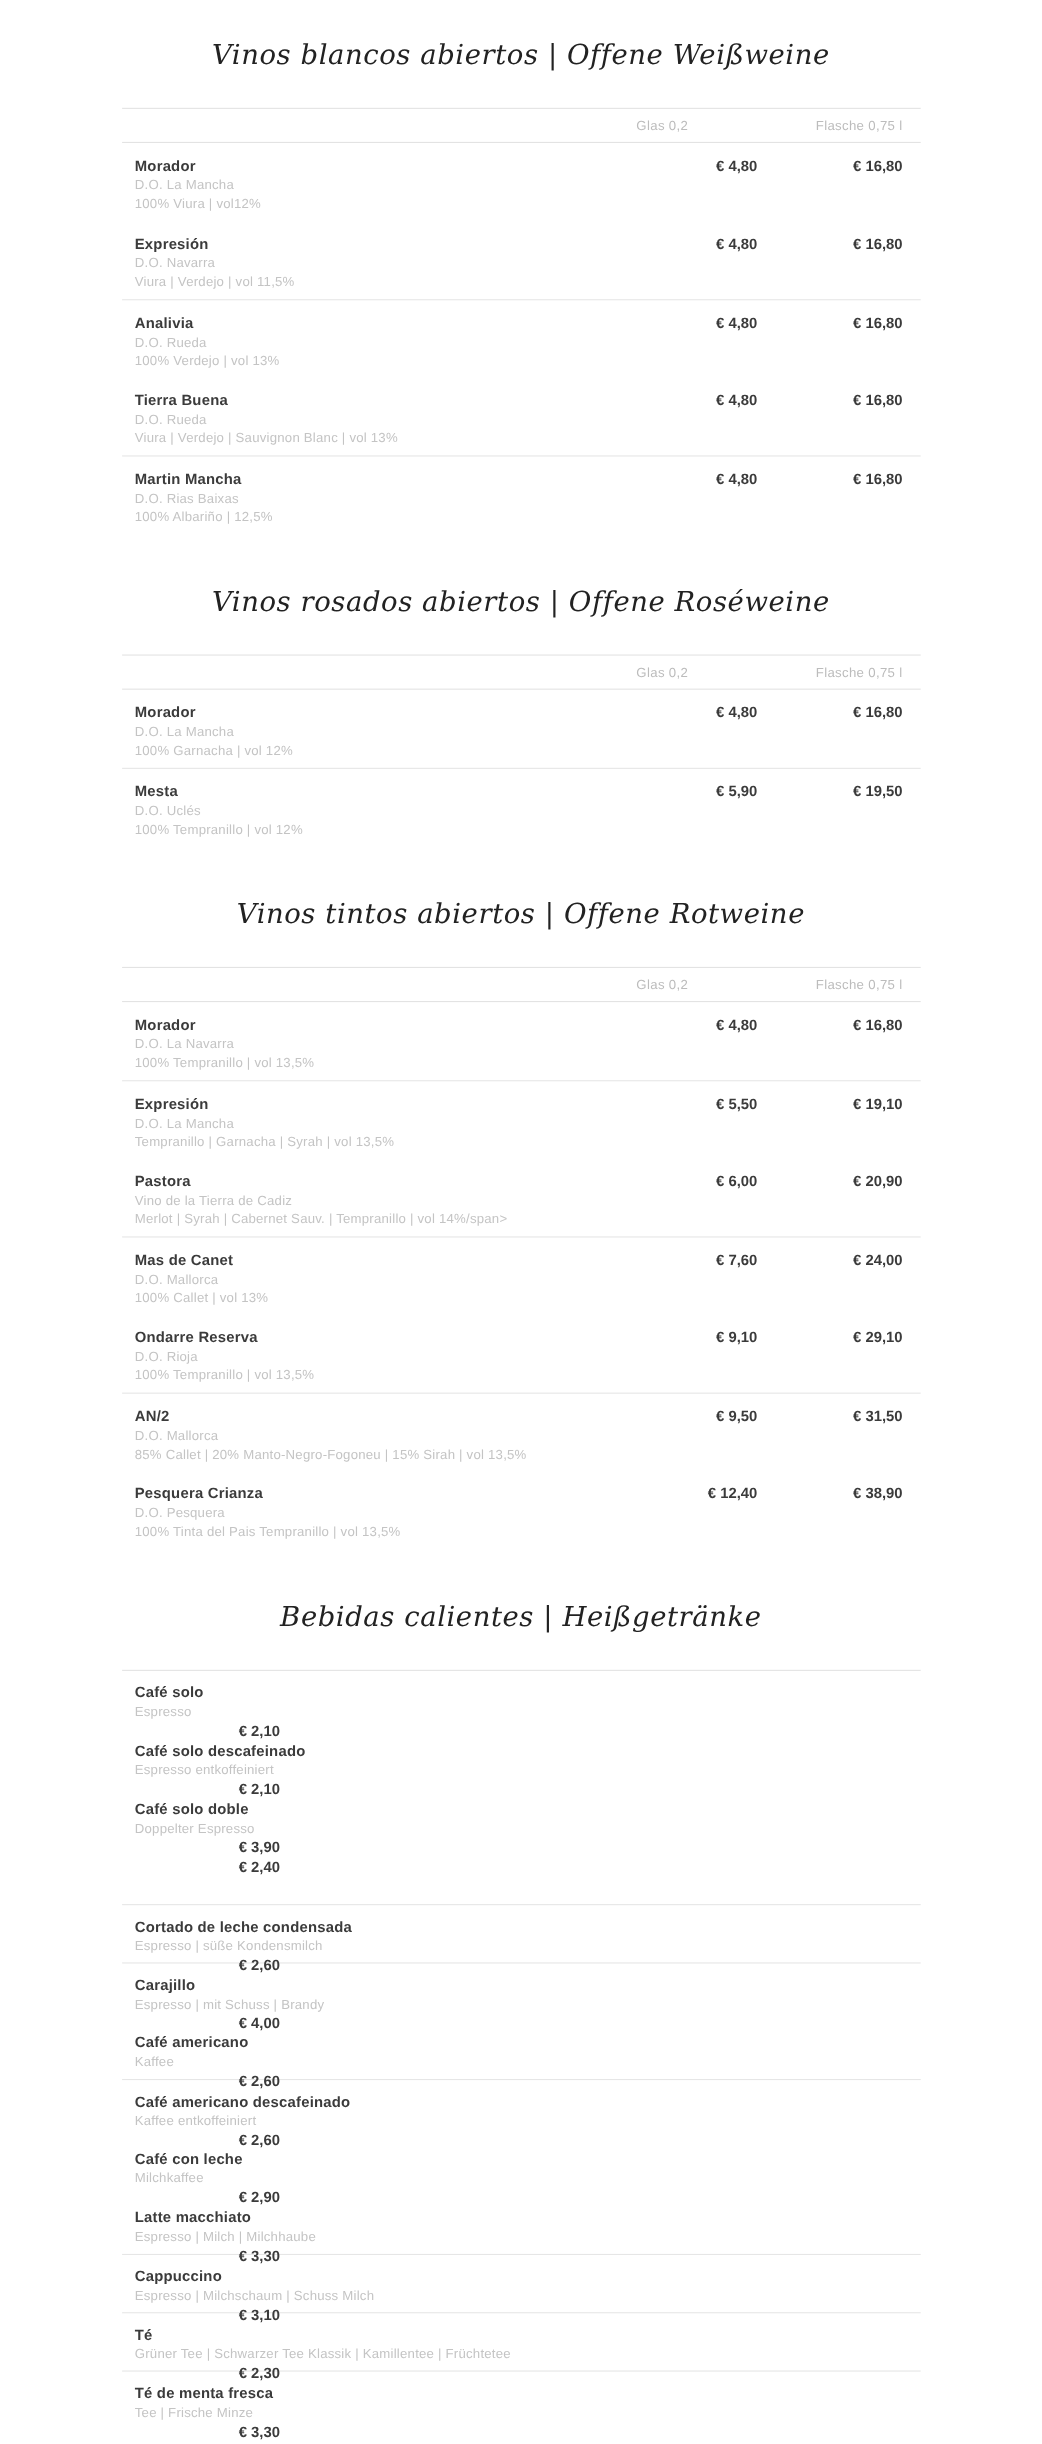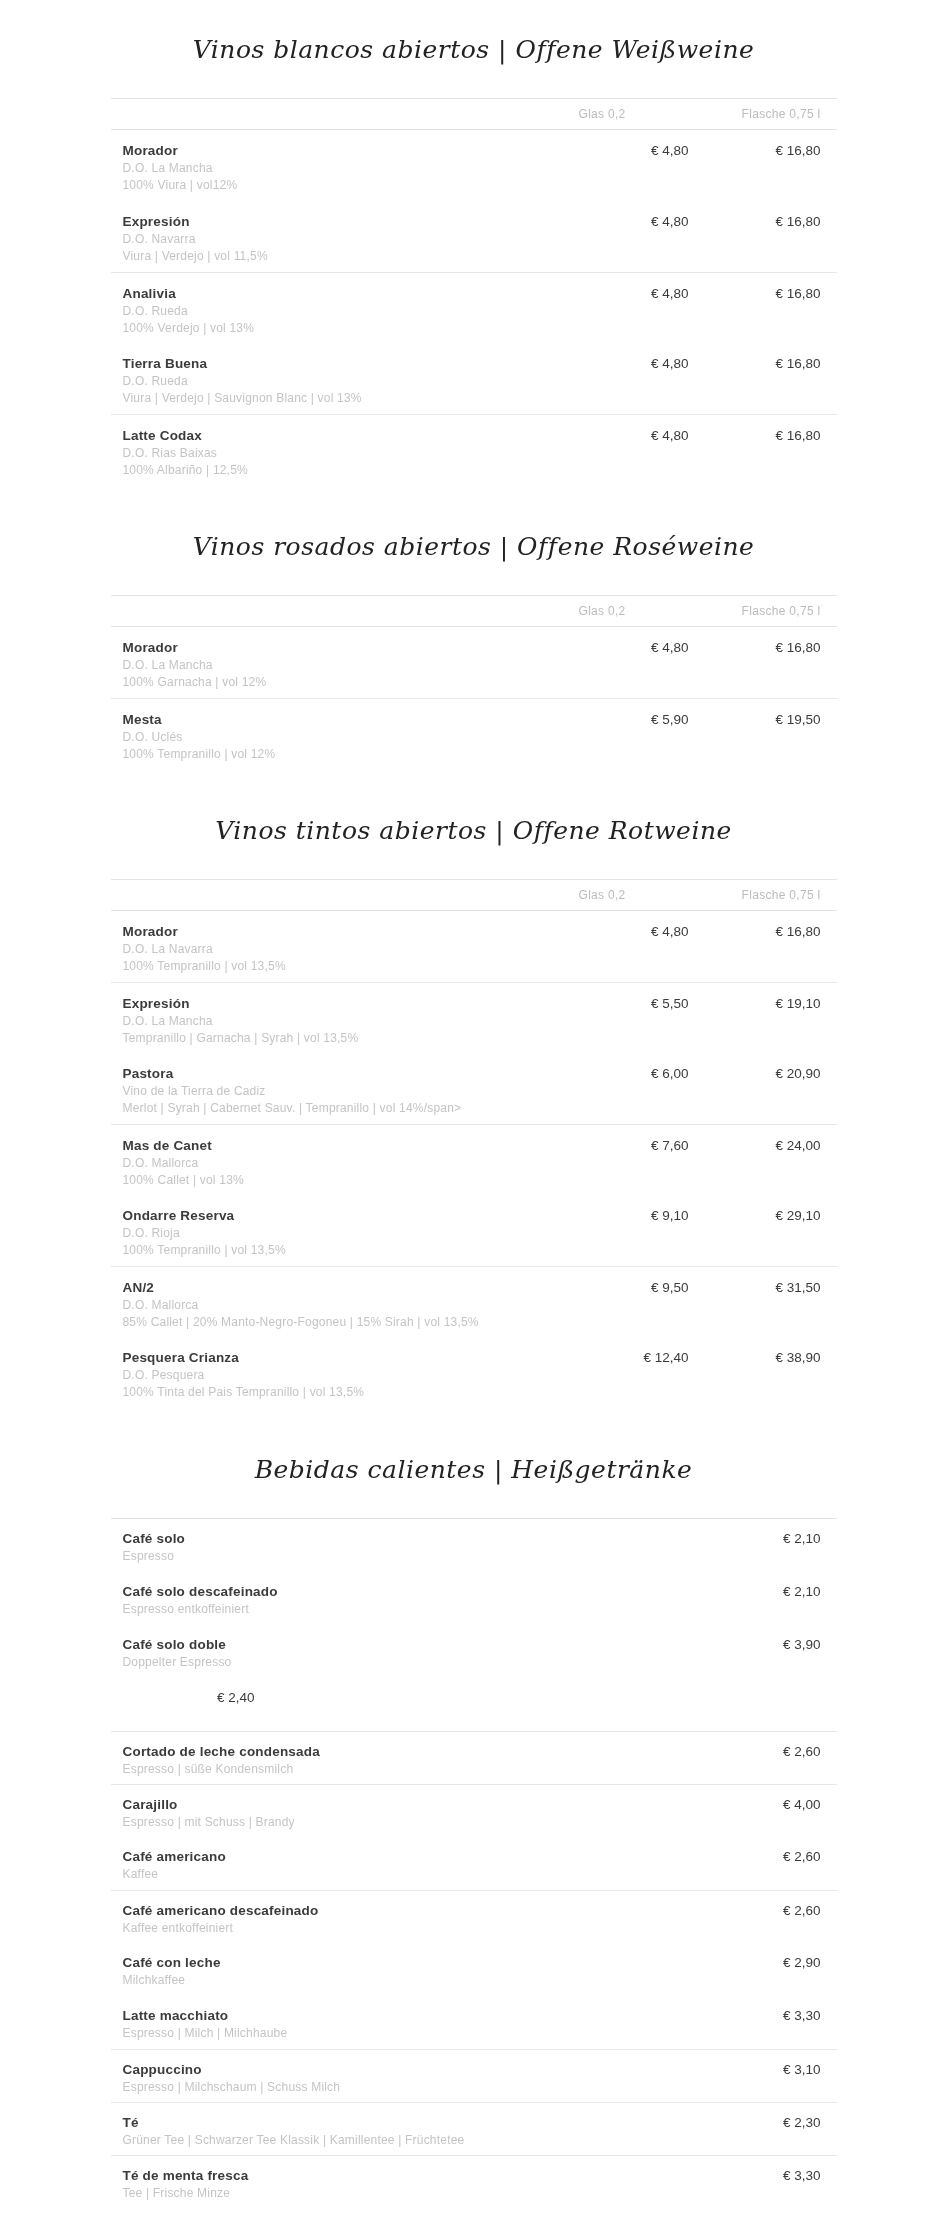--- a/index.html
+++ b/index.html
@@ -56,39 +56,40 @@
   .row {
     display: flex;
     align-items: flex-start;
     box-sizing: border-box;
     padding: 12px 16px 0 12px;
     height: 71px;
   }
   .section-calientes .row {
     height: 53px;
     padding-top: 11px;
+    flex-direction: column;
   }
 
   .item-main { flex: 1; min-width: 0; }
   .item-name {
     font-size: 13.5px;
     font-weight: 700;
     color: #3b3b3b;
     line-height: 18px;
     letter-spacing: 0.2px;
   }
   .item-desc {
     font-size: 12px;
     color: #c4c4c4;
     line-height: 17px;
     letter-spacing: 0.2px;
   }
   .price {
     font-size: 13.5px;
-    font-weight: 400;
+    font-weight: 700;
     color: #3b3b3b;
     line-height: 18px;
     text-align: right;
     white-space: nowrap;
   }
   .price-glas    { width: 110px; }
   .price-flasche { width: 132px; }
   .price-single  { width: 132px; }
 
   
@@ -152,21 +153,21 @@
       <div class="item-name">Tierra Buena</div>
       <div class="item-desc">D.O. Rueda</div>
       <div class="item-desc">Viura | Verdejo | Sauvignon Blanc | vol 13%</div>
     </div>
     <div class="price price-glas">€ 4,80</div>
     <div class="price price-flasche">€ 16,80</div>
   </div>
 
   <div class="row">
     <div class="item-main">
-      <div class="item-name">Latte Codax</div>
+      <div class="item-name">Martin Mancha</div>
       <div class="item-desc">D.O. Rias Baixas</div>
       <div class="item-desc">100% Albariño | 12,5%</div>
     </div>
     <div class="price price-glas">€ 4,80</div>
     <div class="price price-flasche">€ 16,80</div>
   </div>
 </div>
   </div>
 
   <div class="section section-rosados">

